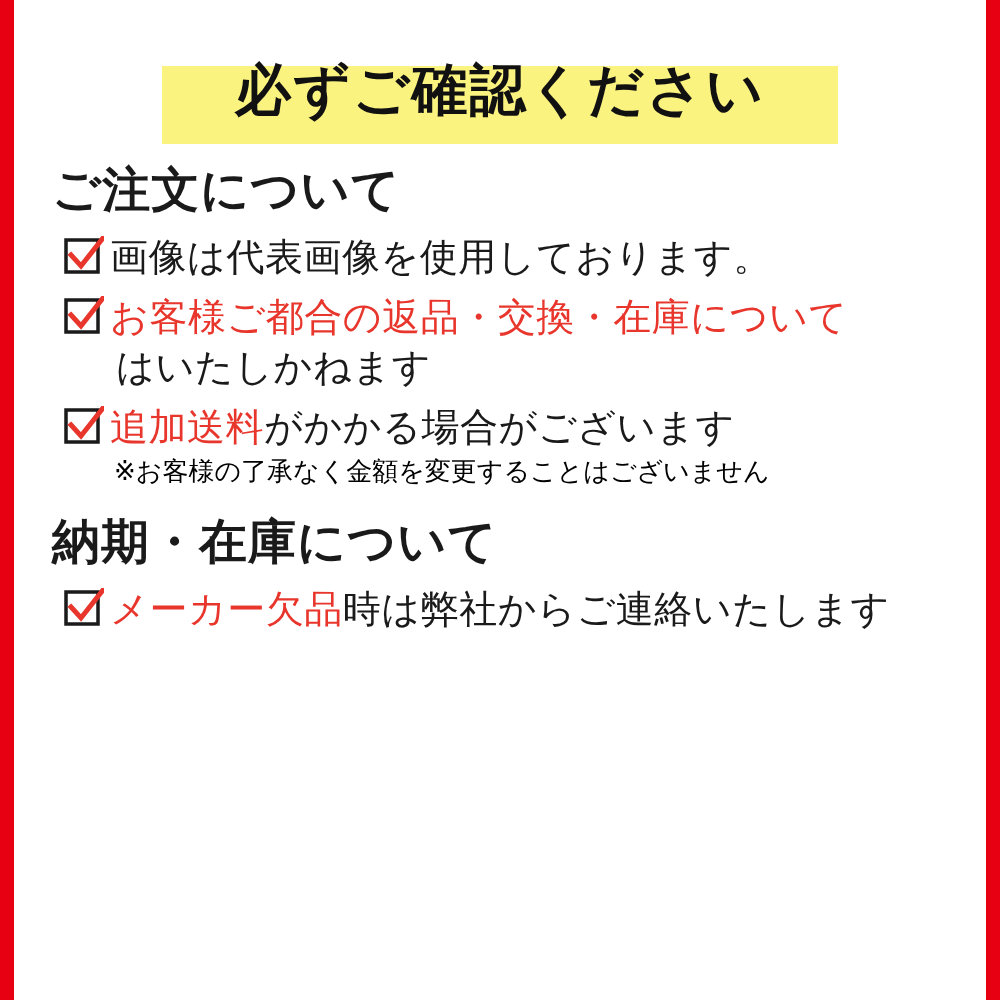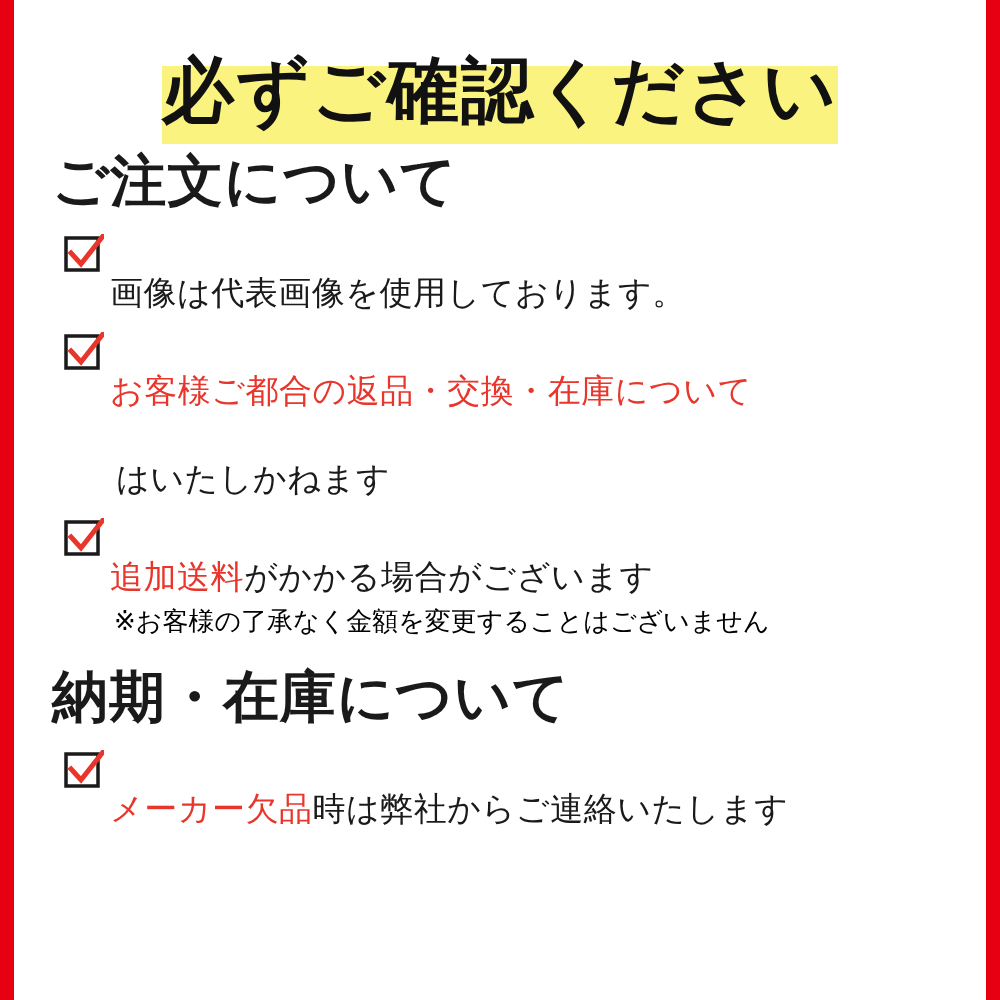--- a/index.html
+++ b/index.html
@@ -48,35 +48,35 @@
     left: 124px;
     right: 124px;
     top: 30px;
     height: 78px;
     background: #fbf37f;
     z-index: 0;
   }
   .title-text {
     position: relative;
     z-index: 1;
-    font-size: 72px;
+    font-size: 56px;
     font-weight: bold;
     letter-spacing: 2px;
     color: #111111;
     line-height: 108px;
     white-space: nowrap;
   }
 
   
   .section-head {
-    font-size: 56px;
+    font-size: 48px;
     font-weight: bold;
     color: #1a1a1a;
     letter-spacing: 1px;
-    margin: 0 0 2px 14px;
+    margin: 14px 0 2px 14px;
   }
   .section-head.second {
     margin-top: 20px;
   }
 
   
   .item {
     display: flex;
     align-items: flex-start;
     margin: 10px 0 0 26px;
@@ -85,26 +85,25 @@
     flex: 0 0 auto;
     width: 40px;
     height: 40px;
     margin-top: 4px;
     margin-right: 6px;
   }
   .item-lines {
     flex: 1 1 auto;
   }
   .line {
-    font-size: 33px;
+    font-size: 38px;
     line-height: 50px;
     letter-spacing: 0.5px;
     color: #1a1a1a;
     white-space: nowrap;
-    margin-top: 38px;
   }
   .line.indent {
     padding-left: 6px;
   }
   .red { color: #e8362c; }
   .note {
     font-size: 26px;
     line-height: 38px;
     color: #000000;
     white-space: nowrap;

